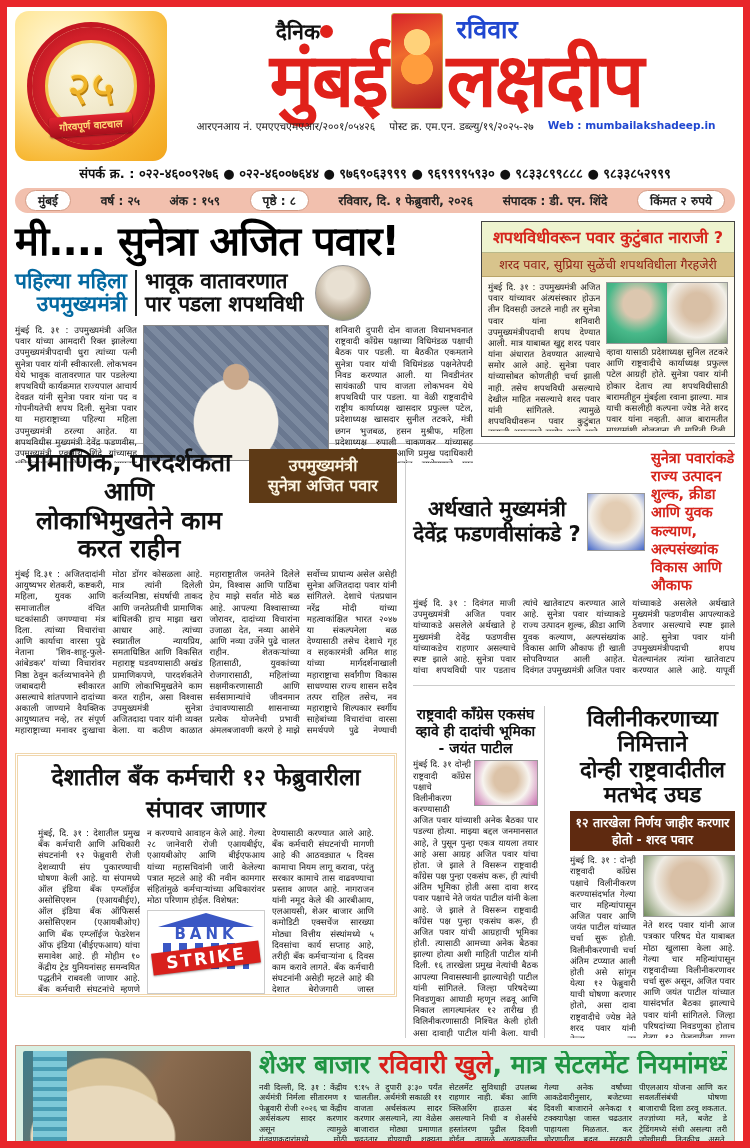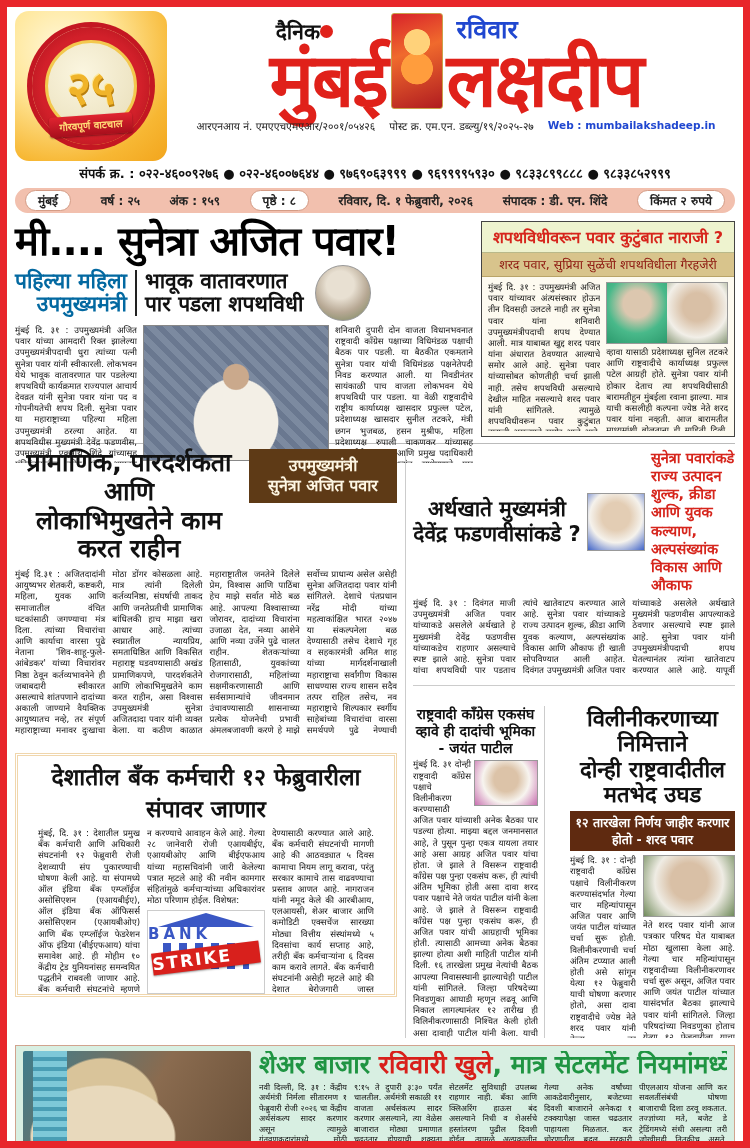--- a/index.html
+++ b/index.html
@@ -22,21 +22,21 @@
     background:radial-gradient(circle, #d2202a 60%, #a30f18 100%);
     box-shadow:0 0 0 5px #c41722; position:relative;
     display:flex; align-items:center; justify-content:center;
   }
   .rosette-inner {
     width:92px; height:92px; border-radius:50%;
     background:radial-gradient(circle at 40% 35%, #fbf6e0, #e8ddb8);
     display:flex; align-items:center; justify-content:center;
     border:3px solid #f3c84e;
   }
-  .logo-num { font-size:46px; font-weight:bold; color:#f0b42a; text-shadow:1px 2px 0 #b97f0e, -1px -1px 0 #fde89a; }
+  .logo-num { font-size:46px; font-weight:normal; color:#f0b42a; text-shadow:1px 2px 0 #b97f0e, -1px -1px 0 #fde89a; }
   .logo-ribbon {
     position:absolute; bottom:10px; left:50%; transform:translateX(-50%) rotate(-4deg);
     background:linear-gradient(#e02430,#a80f1c); color:#ffd976; font-size:10px; font-weight:bold;
     padding:3px 10px; border-radius:3px; white-space:nowrap; box-shadow:0 1px 2px rgba(0,0,0,.4);
   }
   .mast-center { flex:1; padding-left:10px; }
   .title-row { display:flex; align-items:flex-end; justify-content:center; }
   .t-left { text-align:left; }
   .dainik-row { display:flex; align-items:center; padding-left:6px; }
   .dainik { font-size:21px; font-weight:bold; color:#111; }
@@ -101,21 +101,21 @@
   .mid-left { width:382px; flex:0 0 auto; }
   .mid-right { flex:1; border-left:1px solid #ccc; padding-left:7px; }
   .pramanik-headrow { display:flex; gap:6px; align-items:flex-start; }
   .pramanik-head { flex:1; font-size:25px; font-weight:bold; color:#111; text-align:center; line-height:1.15; }
   .sig-box { width:148px; flex:0 0 auto; background:#5e3a16; color:#fdf6e3; font-size:16px; font-weight:bold; text-align:center; padding:7px 4px; line-height:1.25; }
   .pramanik-body { margin-top:5px; column-count:4; column-gap:7px; height:168px; }
   .bank-box { border:3px double #f0d6ac; margin-top:16px; padding:4px 20px; height:244px; overflow:hidden; }
   .bank-head { font-size:23px; font-weight:bold; color:#111; text-align:center; margin-bottom:4px; }
   .bank-body { display:flex; gap:7px; height:198px; overflow:hidden; }
   .bank-col { flex:1; }
-  .bank-img { width:118px; height:84px; margin:4px auto; border:1px solid #ccc; background:#fff; position:relative; overflow:hidden; text-align:left; }
+  .bank-img { width:118px; height:84px; margin:4px auto; border:1px solid #ccc; background:#fff; position:relative; overflow:hidden; text-align:center; }
   .bank-roof { width:0; height:0; margin:2px auto 0; border-left:48px solid transparent; border-right:48px solid transparent; border-bottom:14px solid #3a57c4; }
   .bank-word { font-size:15px; font-weight:bold; color:#3a57c4; letter-spacing:4px; line-height:1; }
   .bank-cols { width:86px; height:26px; margin:1px auto 0; background:repeating-linear-gradient(90deg,#3a57c4 0 8px,#ffffff 8px 16px); }
   .strike-banner { position:absolute; left:4px; right:4px; top:36px; transform:rotate(-7deg); background:#d8201c; color:#fff; font-size:17px; font-weight:bold; letter-spacing:2px; padding:1px 0; box-shadow:0 1px 2px rgba(0,0,0,.4); }
   .arth-headrow { display:flex; gap:6px; align-items:center; }
   .arth-head { width:168px; flex:0 0 auto; font-size:21px; font-weight:bold; color:#111; text-align:center; line-height:1.15; }
   .photo-fadnavis { width:58px; height:58px; flex:0 0 auto; border:1px solid #999; background:radial-gradient(circle at 50% 40%, #e3cdb4 0 32%, #f5f2ec 60%, #3f63c8 100%); }
   .arth-side-head { flex:1; font-size:14.5px; font-weight:bold; color:#d6251c; line-height:1.25; }
   .arth-body { margin-top:4px; column-count:3; column-gap:7px; height:88px; overflow:hidden; border-bottom:1px solid #ccc; padding-bottom:2px; }
   .midlow-row { display:flex; gap:25px; margin-top:20px; height:332px; overflow:hidden;justify-content:space-between; }

